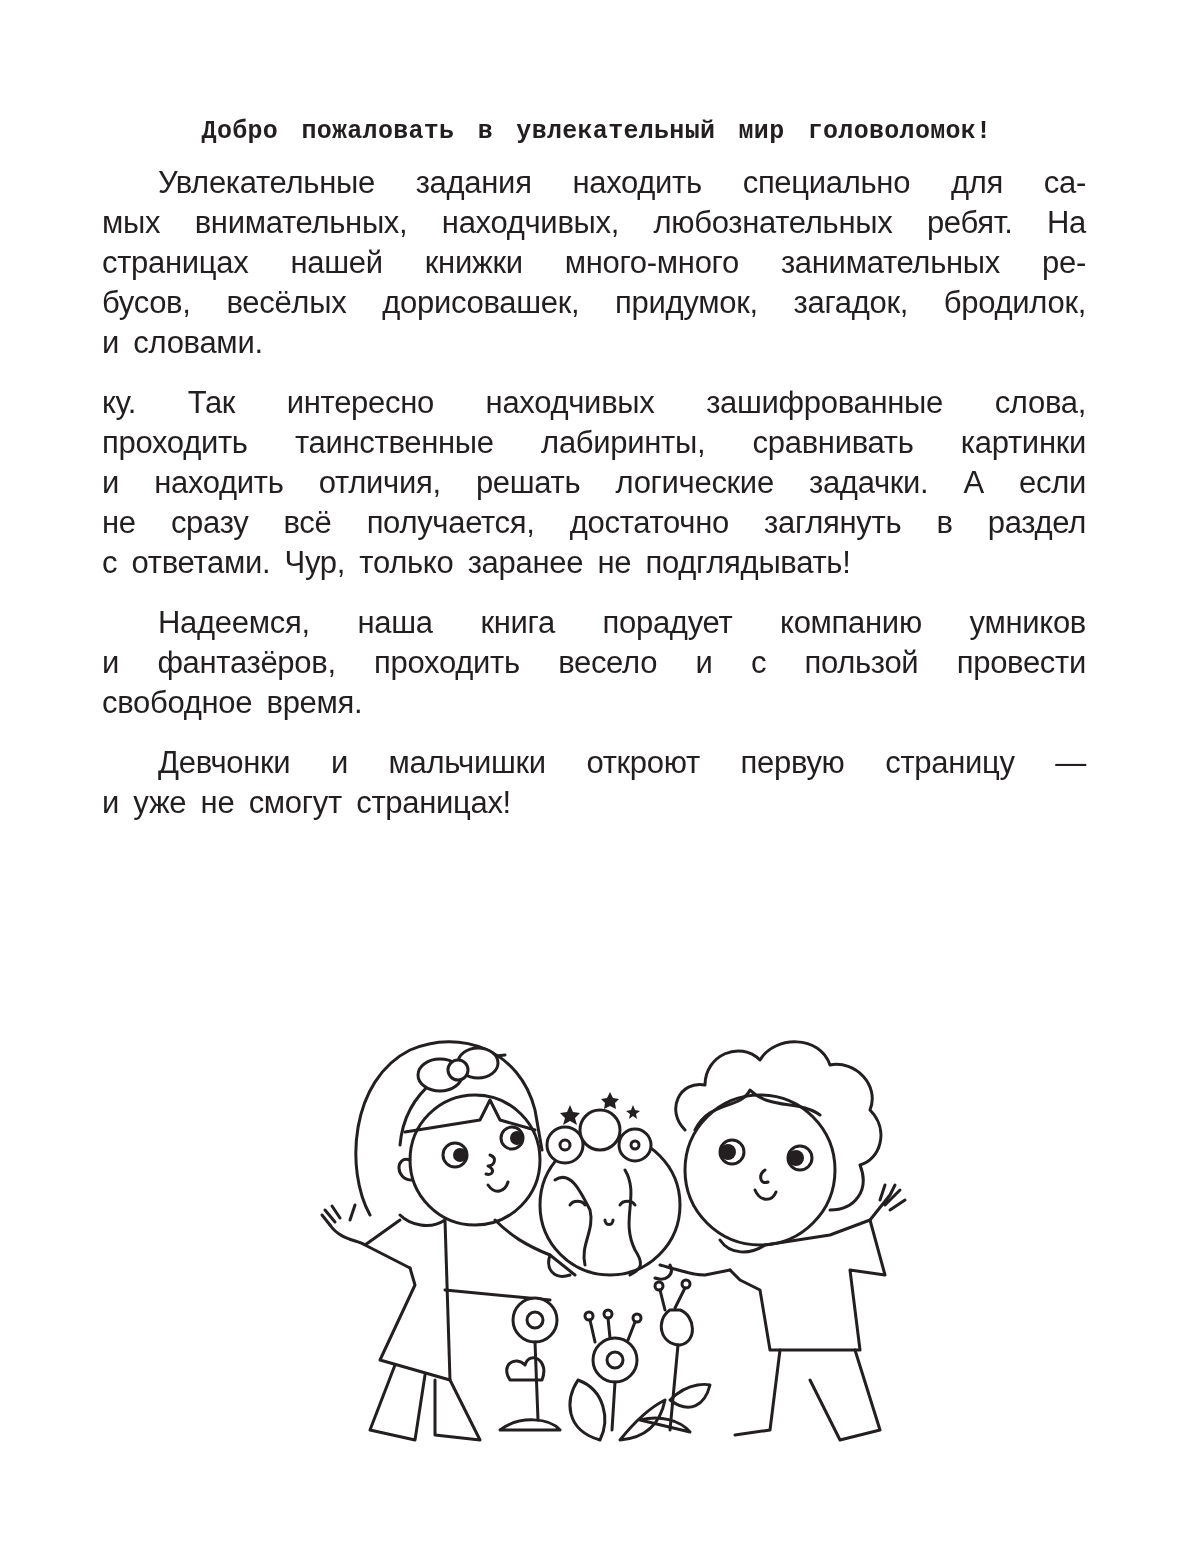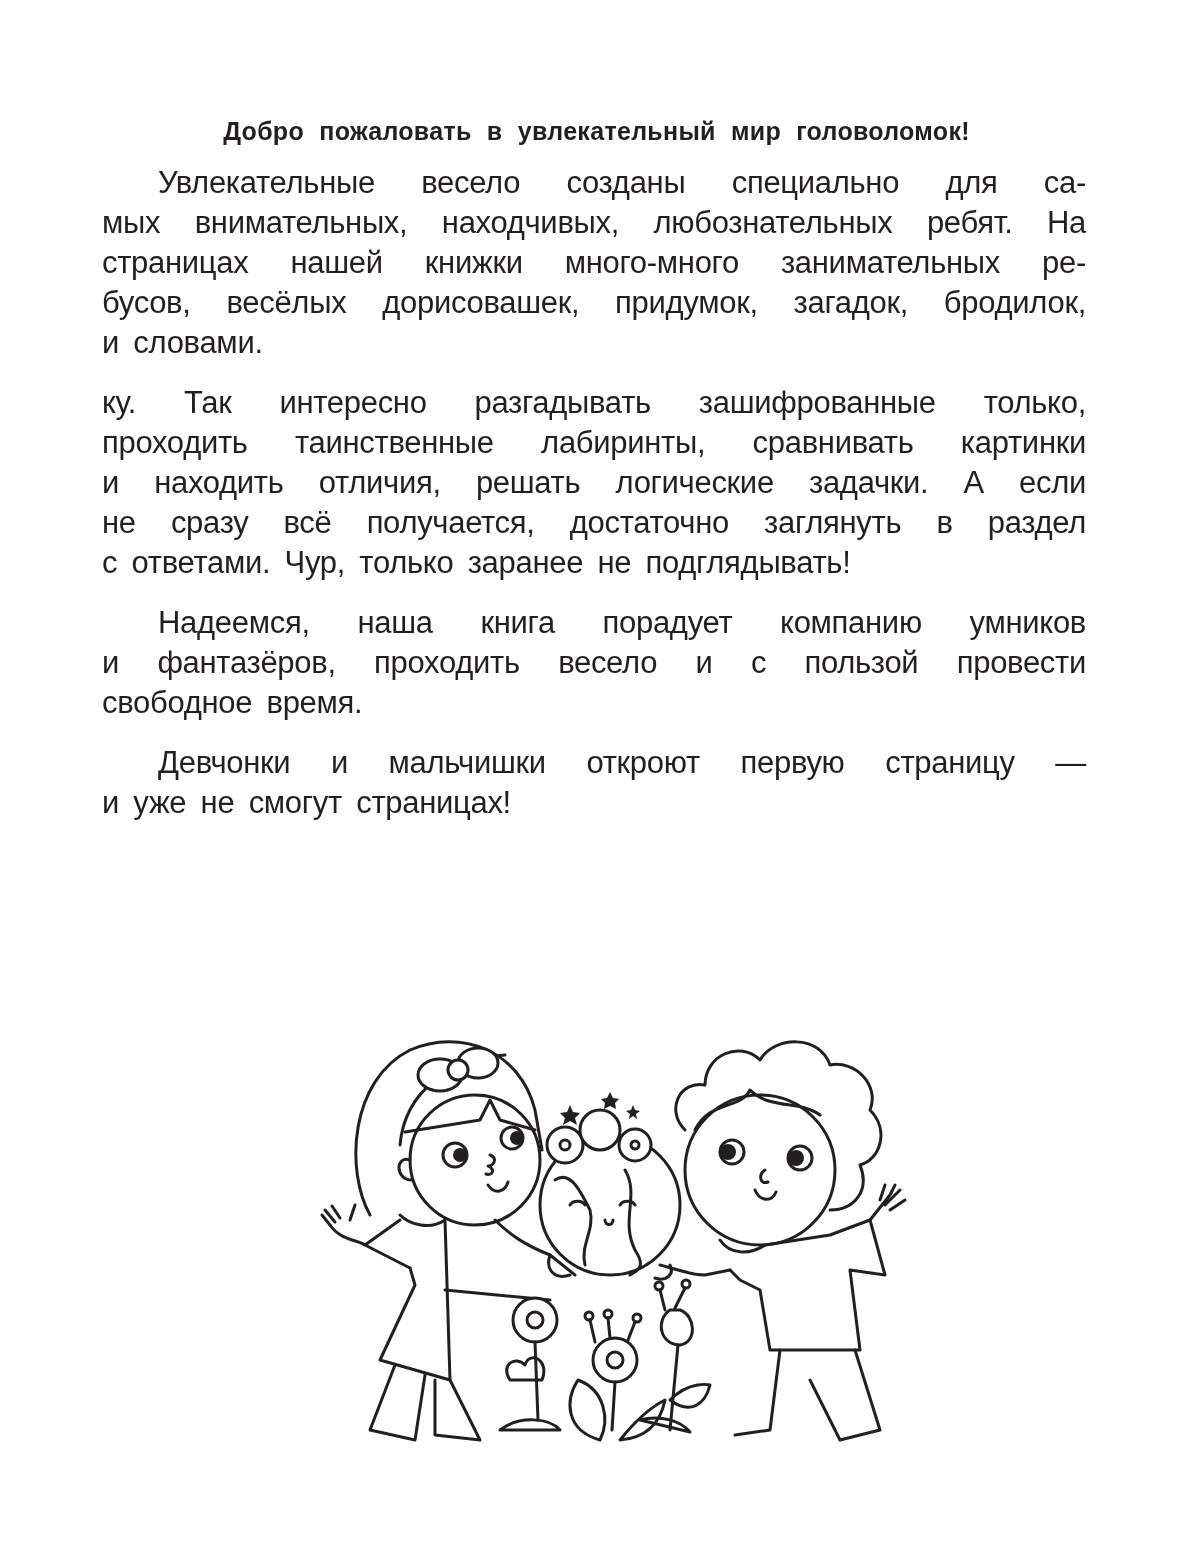--- a/index.html
+++ b/index.html
@@ -1,19 +1,19 @@
 <!DOCTYPE html>
 <html><head>
   <meta charset="utf-8">
   <style>
     html, body { margin: 0; padding: 0; background: #ffffff; }
     body { width: 1193px; height: 1565px; position: relative; overflow: hidden; color: #231f20; }
     .title {
       position: absolute; left: 0; top: 100px; width: 1193px; text-align: center;
-      font-family: Liberation Sans, sans-serif; font-weight: bold; font-size: 25px;
+      font-family: Liberation Mono, monospace; font-weight: bold; font-size: 25px;
       letter-spacing: 0.3px; word-spacing: 8px;
     }
     .body-text {
       position: absolute; left: 102px; top: 163px; width: 984px;
       font-family: "Liberation Sans", sans-serif; font-size: 31px;
       transform-origin: left top;
     }
     .para { margin: 0 0 20px 0; }
     .line {
       display: block; height: 40px; line-height: 40px; white-space: nowrap;
@@ -27,28 +27,28 @@
     .fill-ink { fill: #231f20; }
     .fill-white { fill: #fff; stroke: #231f20; stroke-width: 3; }
   </style>
 </head>
 <body>
 
 <h1 class="title">Добро пожаловать в увлекательный мир головоломок!</h1>
 
 <div class="body-text">
   <div class="para">
-    <span class="line first">Увлекательные весело созданы специально для са-</span>
+    <span class="line first">Увлекательные задания находить специально для са-</span>
     <span class="line">мых внимательных, находчивых, любознательных ребят. На</span>
     <span class="line">страницах нашей книжки много-много занимательных ре-</span>
     <span class="line">бусов, весёлых дорисовашек, придумок, загадок, бродилок,</span>
     <span class="line last">и словами.</span>
   </div>
   <div class="para">
-    <span class="line">ку. Так интересно разгадывать зашифрованные только,</span>
+    <span class="line">ку. Так интересно находчивых зашифрованные слова,</span>
     <span class="line">проходить таинственные лабиринты, сравнивать картинки</span>
     <span class="line">и находить отличия, решать логические задачки. А если</span>
     <span class="line">не сразу всё получается, достаточно заглянуть в раздел</span>
     <span class="line last">с ответами. Чур, только заранее не подглядывать!</span>
   </div>
   <div class="para">
     <span class="line first">Надеемся, наша книга порадует компанию умников</span>
     <span class="line">и фантазёров, проходить весело и с пользой провести</span>
     <span class="line last">свободное время.</span>
   </div>

